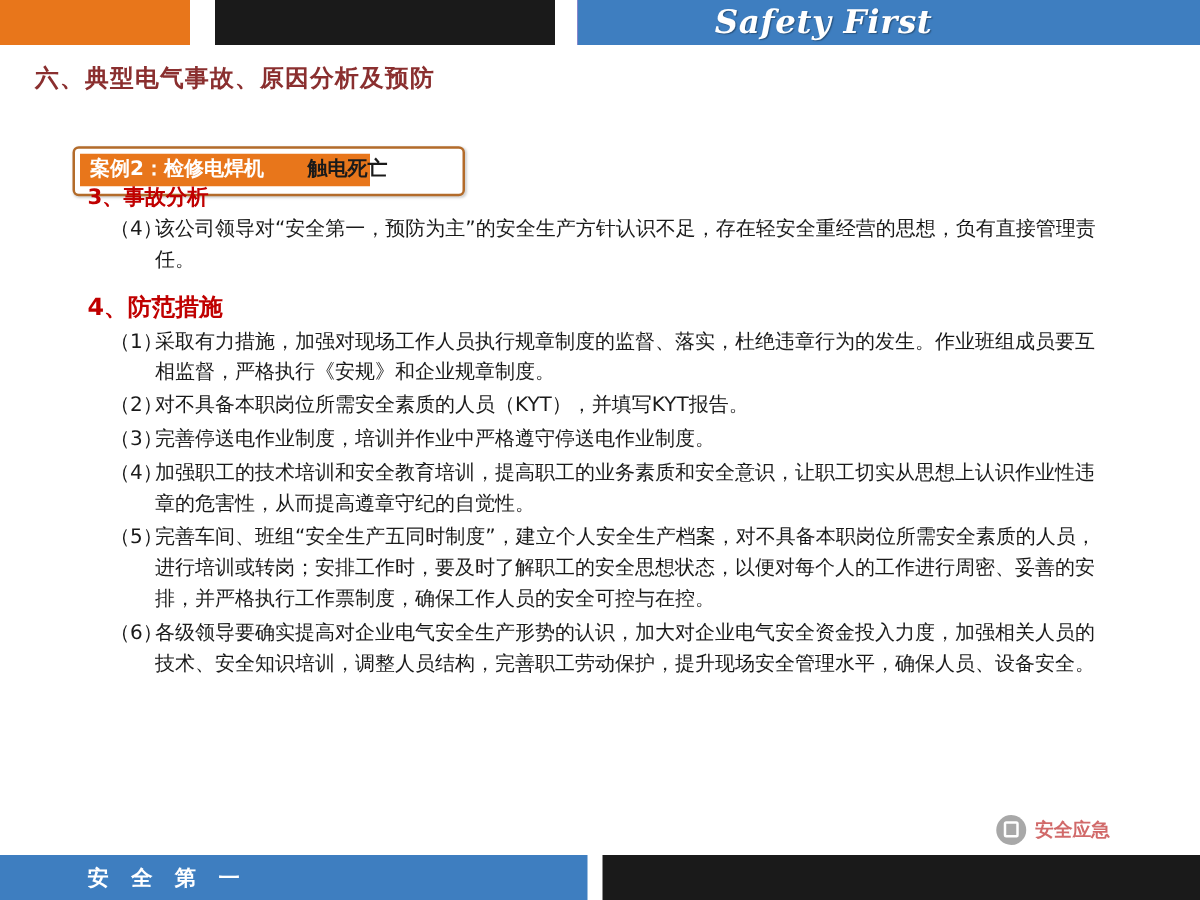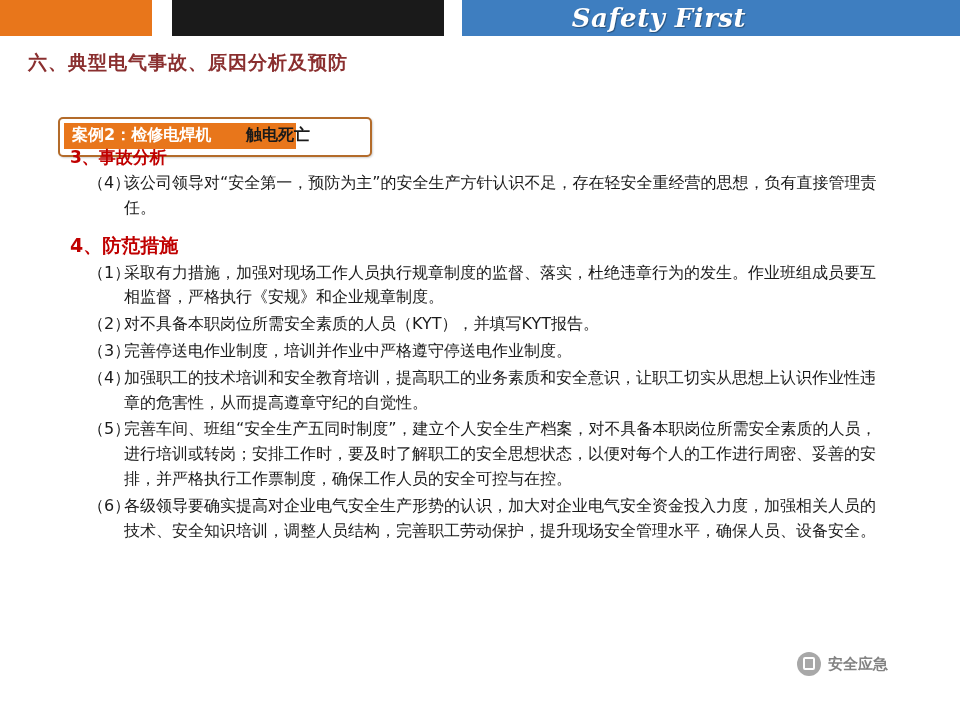--- a/index.html
+++ b/index.html
@@ -196,21 +196,21 @@
     content: "";
     position: absolute;
     left: 6px; top: 5px;
     width: 12px; height: 13px;
     border: 2px solid #ffffff;
     border-radius: 2px;
     box-sizing: border-box;
   }
   .watermark .wm-text {
     font-size: 15px;
-    color: #404040;
+    color: #b91c1c;
     font-weight: bold;
   }
 </style>
 </head>
 <body>
 
 <div class="slide">
 
   <div class="topbar">
     <div class="seg-orange"></div>
@@ -265,14 +265,19 @@
       <span class="txt">各级领导要确实提高对企业电气安全生产形势的认识，加大对企业电气安全资金投入力度，加强相关人员的技术、安全知识培训，调整人员结构，完善职工劳动保护，提升现场安全管理水平，确保人员、设备安全。</span>
     </div>
 
   </div>
 
   <div class="watermark">
     <span class="wm-icon"></span>
     <span class="wm-text">安全应急</span>
   </div>
 
+  <div class="bottombar">
+    <div class="seg-blue"></div>
+    <div class="seg-dark"></div>
+    <div class="slogan">安 全 第 一</div>
+  </div>
 
 </div>
 
 </body></html>

